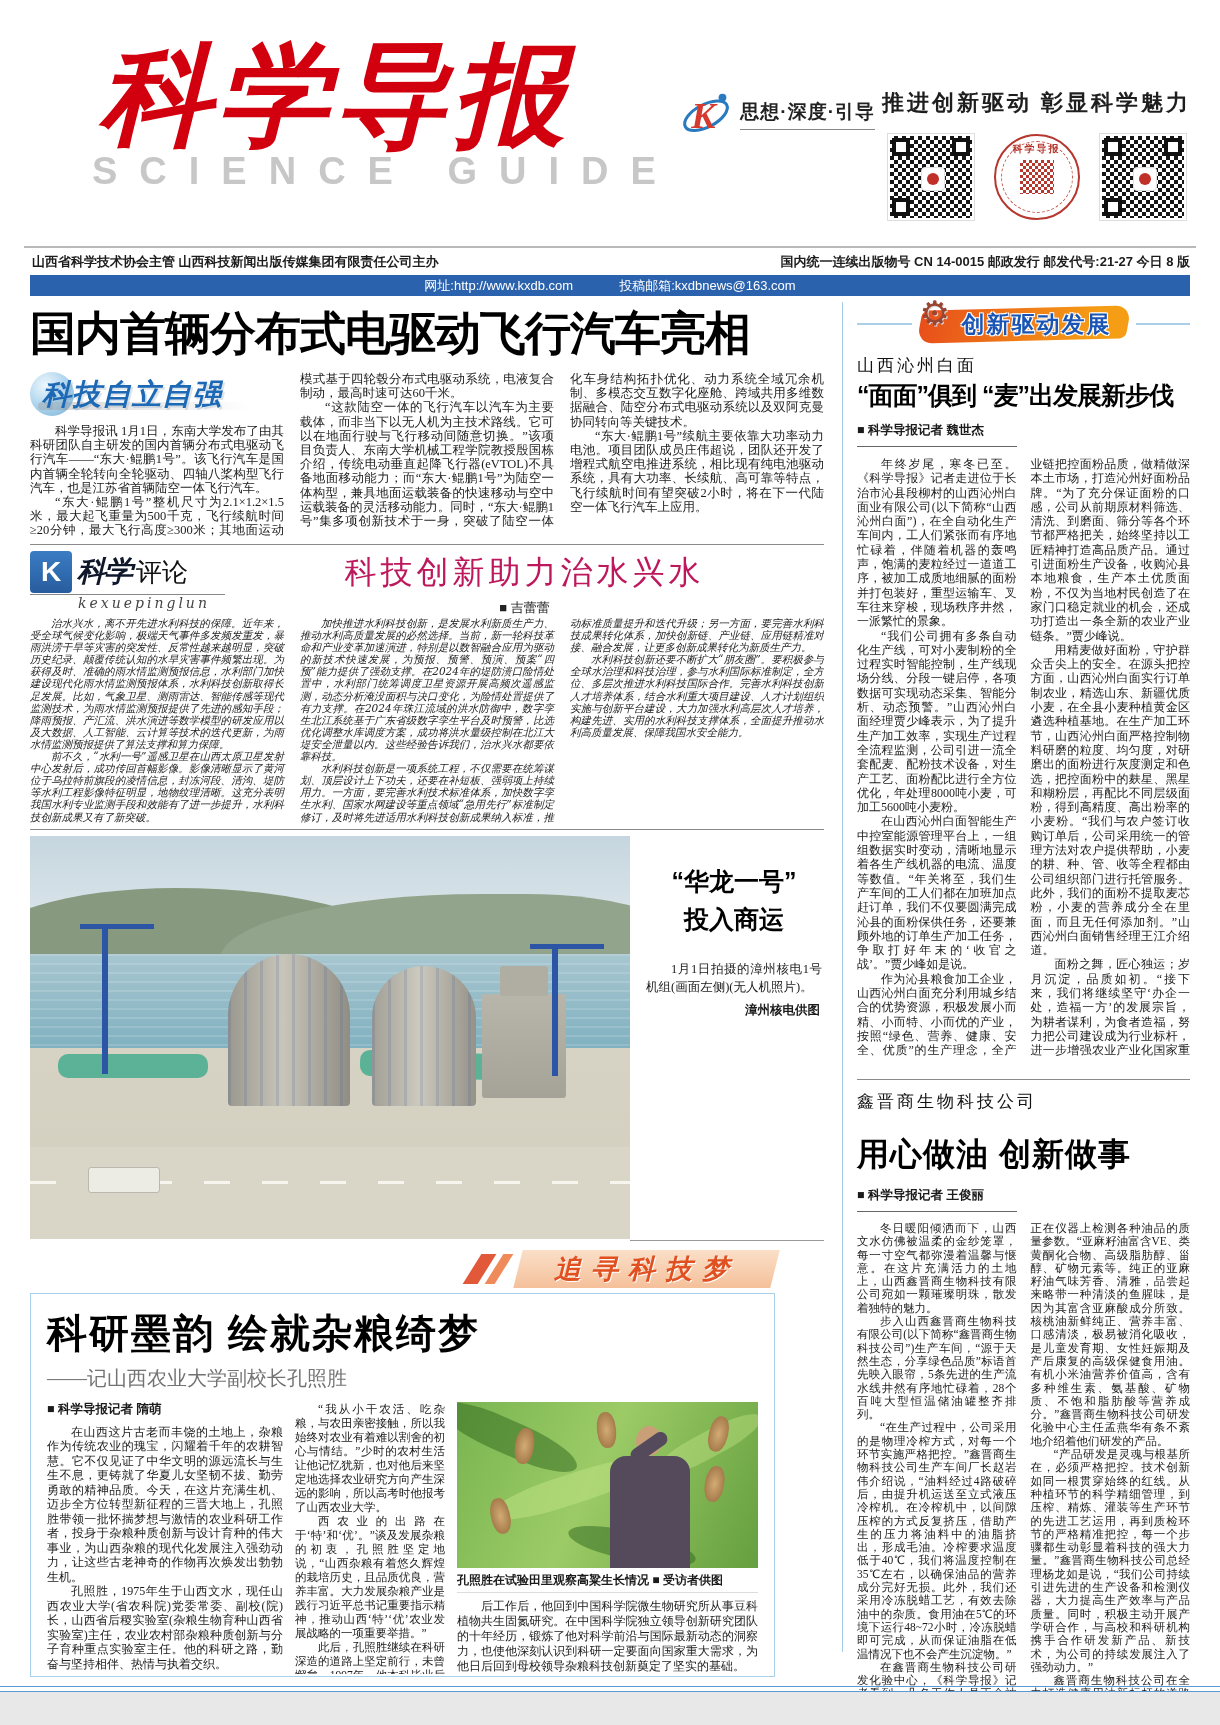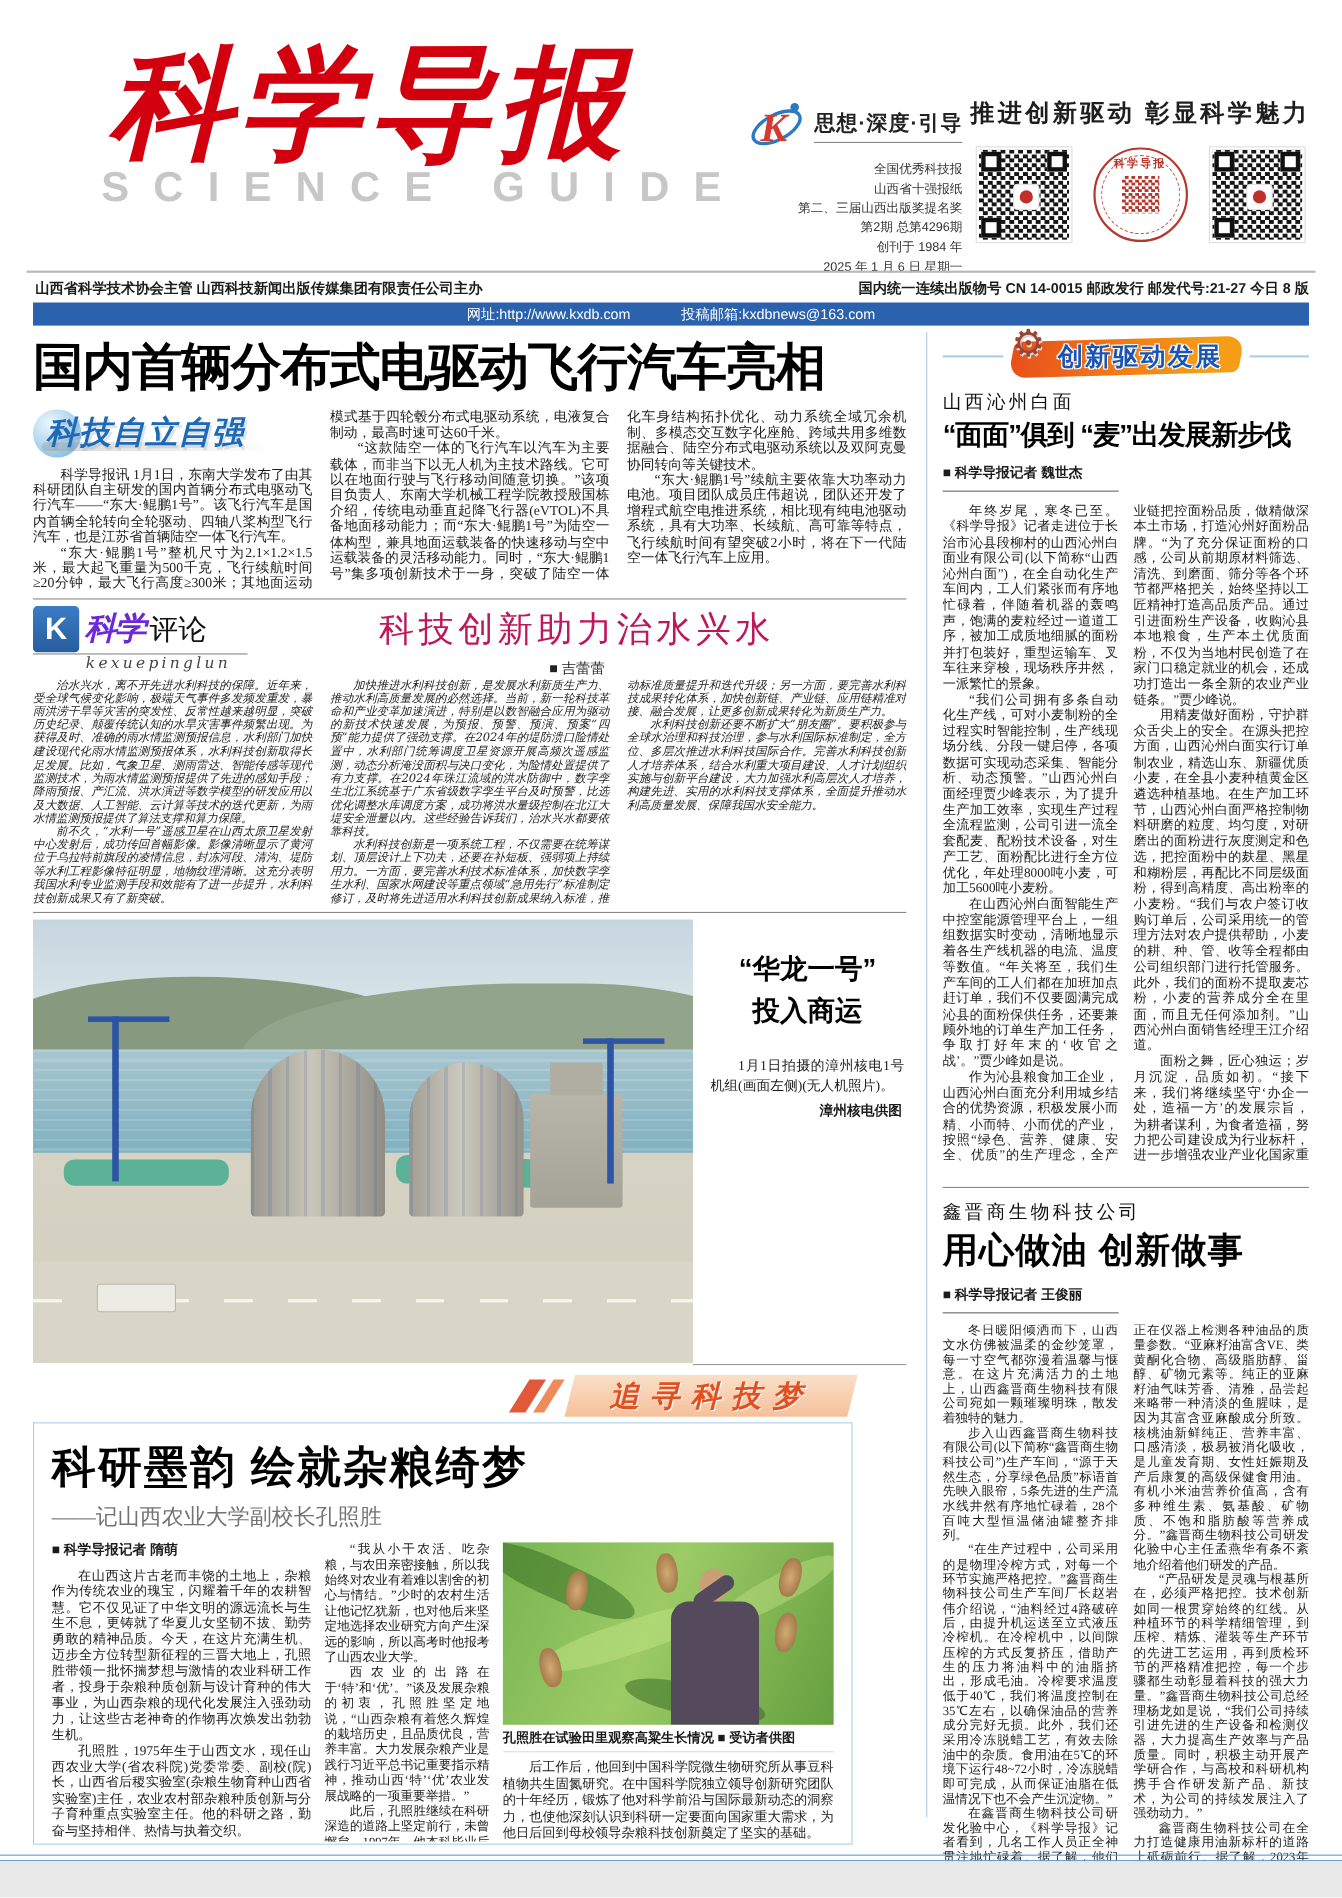--- a/index.html
+++ b/index.html
@@ -46,21 +46,21 @@
   .tb-globe { position:absolute; left:0; top:0; width:44px; height:44px; border-radius:50%; background:radial-gradient(circle at 35% 30%, #eef7fd, #a9d2ec 55%, #79aed4); }
   .tb-streak { position:absolute; left:8px; top:30px; width:210px; height:8px; background:linear-gradient(90deg, rgba(150,150,150,.4), rgba(150,150,150,0)); border-radius:4px; }
   .tb-text { position:relative; padding-left:12px; font-family:"Liberation Sans", sans-serif; font-style:italic; font-weight:900; font-size:29px; line-height:44px; color:#1d69b5; letter-spacing:1px; text-shadow:2px 2px 0 rgba(120,150,180,.25); white-space:nowrap; }
   .rule { border:0; border-top:1px solid #8a8a8a; margin:6px 0; }
 
   
   .cmt-head { display:flex; align-items:flex-start; height:66px; margin-top:4px; }
   .cm-logo { width:195px; }
   .cm-row { display:flex; align-items:center; gap:5px; }
   .k-sq { width:42px; height:42px; background:linear-gradient(#3b7cc4, #275d9e); color:#fff; font-family:"Liberation Sans", sans-serif; font-weight:900; font-size:28px; display:flex; align-items:center; justify-content:center; border-radius:4px; }
-  .cm-kexue { font-family:"DejaVu Serif", serif; font-style:italic; font-weight:bold; font-size:29px; color:#6d28d9; letter-spacing:-2px; }
+  .cm-kexue { font-family:"DejaVu Serif", serif; font-style:italic; font-weight:bold; font-size:29px; color:#0f172a; letter-spacing:-2px; }
   .cm-pinglun { font-family:"Liberation Sans", sans-serif; font-size:26px; color:#111; }
   .cm-py { margin-top:1px; border-top:1.5px solid #888; font-family:"DejaVu Serif", serif; font-style:italic; font-size:14px; color:#444; letter-spacing:3px; padding-left:48px; }
   .cm-title-block { flex:1; text-align:center; }
   .cm-title { font-family:"Liberation Sans", sans-serif; font-weight:400; font-size:32px; letter-spacing:4px; color:#be185d; }
   .cm-byline { font-size:13px; margin-top:4px; color:#222; font-family:"Liberation Sans", sans-serif; }
   .cmt-body { height:206px; column-count:3; column-gap:16px; column-fill:auto; font-family:"DejaVu Serif", serif; font-style:italic; font-size:10.5px; line-height:12.1px; text-align:justify; overflow:hidden; color:#222; }
 
   
   .photo-row { display:flex; height:405px; margin-top:2px; }
   .nuke { position:relative; width:600px; height:403px; overflow:hidden; background:#cfdde6; flex:0 0 auto; }
@@ -126,21 +126,21 @@
 
   
   .innov { display:flex; align-items:center; margin:2px 0 10px; height:40px; }
   .innov .iline { flex:1; height:2px; background:#abcfe9; }
   .innov-badge { position:relative; margin:0 8px; padding:4px 16px 4px 42px; }
   .innov-badge::before { content:""; position:absolute; inset:3px 0; background:linear-gradient(95deg, #e84e1b, #f59e15 85%); transform:skewX(-12deg) rotate(-1.5deg); border-radius:6px 16px 6px 16px; }
   .gear { position:absolute; left:0px; top:-8px; font-size:34px; line-height:1; color:#9a4532; z-index:1; text-shadow:1px 1px 0 #d8d8d8; }
   .innov-text { position:relative; z-index:1; font-family:"Liberation Sans", sans-serif; font-weight:900; font-size:23px; color:#1a55b5; letter-spacing:2px; text-shadow:-1px -1px 0 #fff, 1px -1px 0 #fff, -1px 1px 0 #fff, 1px 1px 0 #fff; white-space:nowrap; }
   .r-kicker { font-size:17px; letter-spacing:3px; color:#111; margin-bottom:2px; }
   .r-title1 { font-family:"Liberation Sans", sans-serif; font-weight:900; font-size:25px; letter-spacing:-1px; margin:2px 0 10px; white-space:nowrap; color:#000; }
-  .r-title2 { font-family:"Liberation Sans", sans-serif; font-weight:900; font-size:32px; letter-spacing:1px; margin:2px 0 10px; white-space:nowrap; color:#000; }
+  .r-title2 { font-family:"Liberation Sans", sans-serif; font-weight:900; font-size:32px; letter-spacing:1px; margin:20px 0 10px; white-space:nowrap; color:#000; }
   .r-byline { font-family:"Liberation Sans", sans-serif; font-weight:bold; font-size:12.5px; border-bottom:1px solid #666; width:160px; padding-bottom:7px; margin-bottom:10px; }
   .r-body { column-count:2; column-gap:14px; column-fill:auto; font-size:12px; line-height:14.3px; text-align:justify; overflow:hidden; }
   .r-body1 { height:612px; }
   .r-body2 { height:492px; font-size:11.5px; line-height:13.3px; }
   .r-divider { border:0; border-top:1px solid #8a8a8a; margin:10px 0; }
 
   
   .footer-rules { position:absolute; left:0; right:0; top:1686px; height:6px; border-top:1.5px solid #5b9bd5; border-bottom:1.5px solid #5b9bd5; }
   .footer-text { position:absolute; left:10px; right:10px; top:1699px; text-align:center; font-size:10.5px; color:#222; white-space:nowrap; }
 </style>
@@ -159,28 +159,20 @@
       <div class="mast-logo-row">
         <span class="klogo">
           <svg viewBox="0 0 60 60" width="52" height="52">
             <ellipse cx="30" cy="32" rx="27" ry="13" fill="none" stroke="#2a7ac0" stroke-width="3.5" transform="rotate(-28 30 32)"></ellipse>
             <circle cx="49" cy="11" r="4.5" fill="#2a7ac0"></circle>
             <text x="13" y="46" font-size="42" font-weight="bold" font-style="italic" fill="#d63a2f" font-family="Liberation Serif, serif">K</text>
           </svg>
         </span>
         <span class="slogan">思想·深度·引导</span>
       </div>
-      <div class="honors">
-          <p>全国优秀科技报</p>
-          <p>山西省十强报纸</p>
-          <p>第二、三届山西出版奖提名奖</p>
-          <p>第2期 总第4296期</p>
-          <p>创刊于 1984 年</p>
-          <p>2025 年 1 月 6 日 星期一</p>
-        </div>
     </div>
     <div class="mast-motto-block">
       <div class="motto">推进创新驱动    彰显科学魅力</div>
       <div class="qr-row">
         <div class="qr">
             <span class="finder f1"></span>
             <span class="finder f2"></span>
             <span class="finder f3"></span>
             <span class="chip"></span>
           </div>

